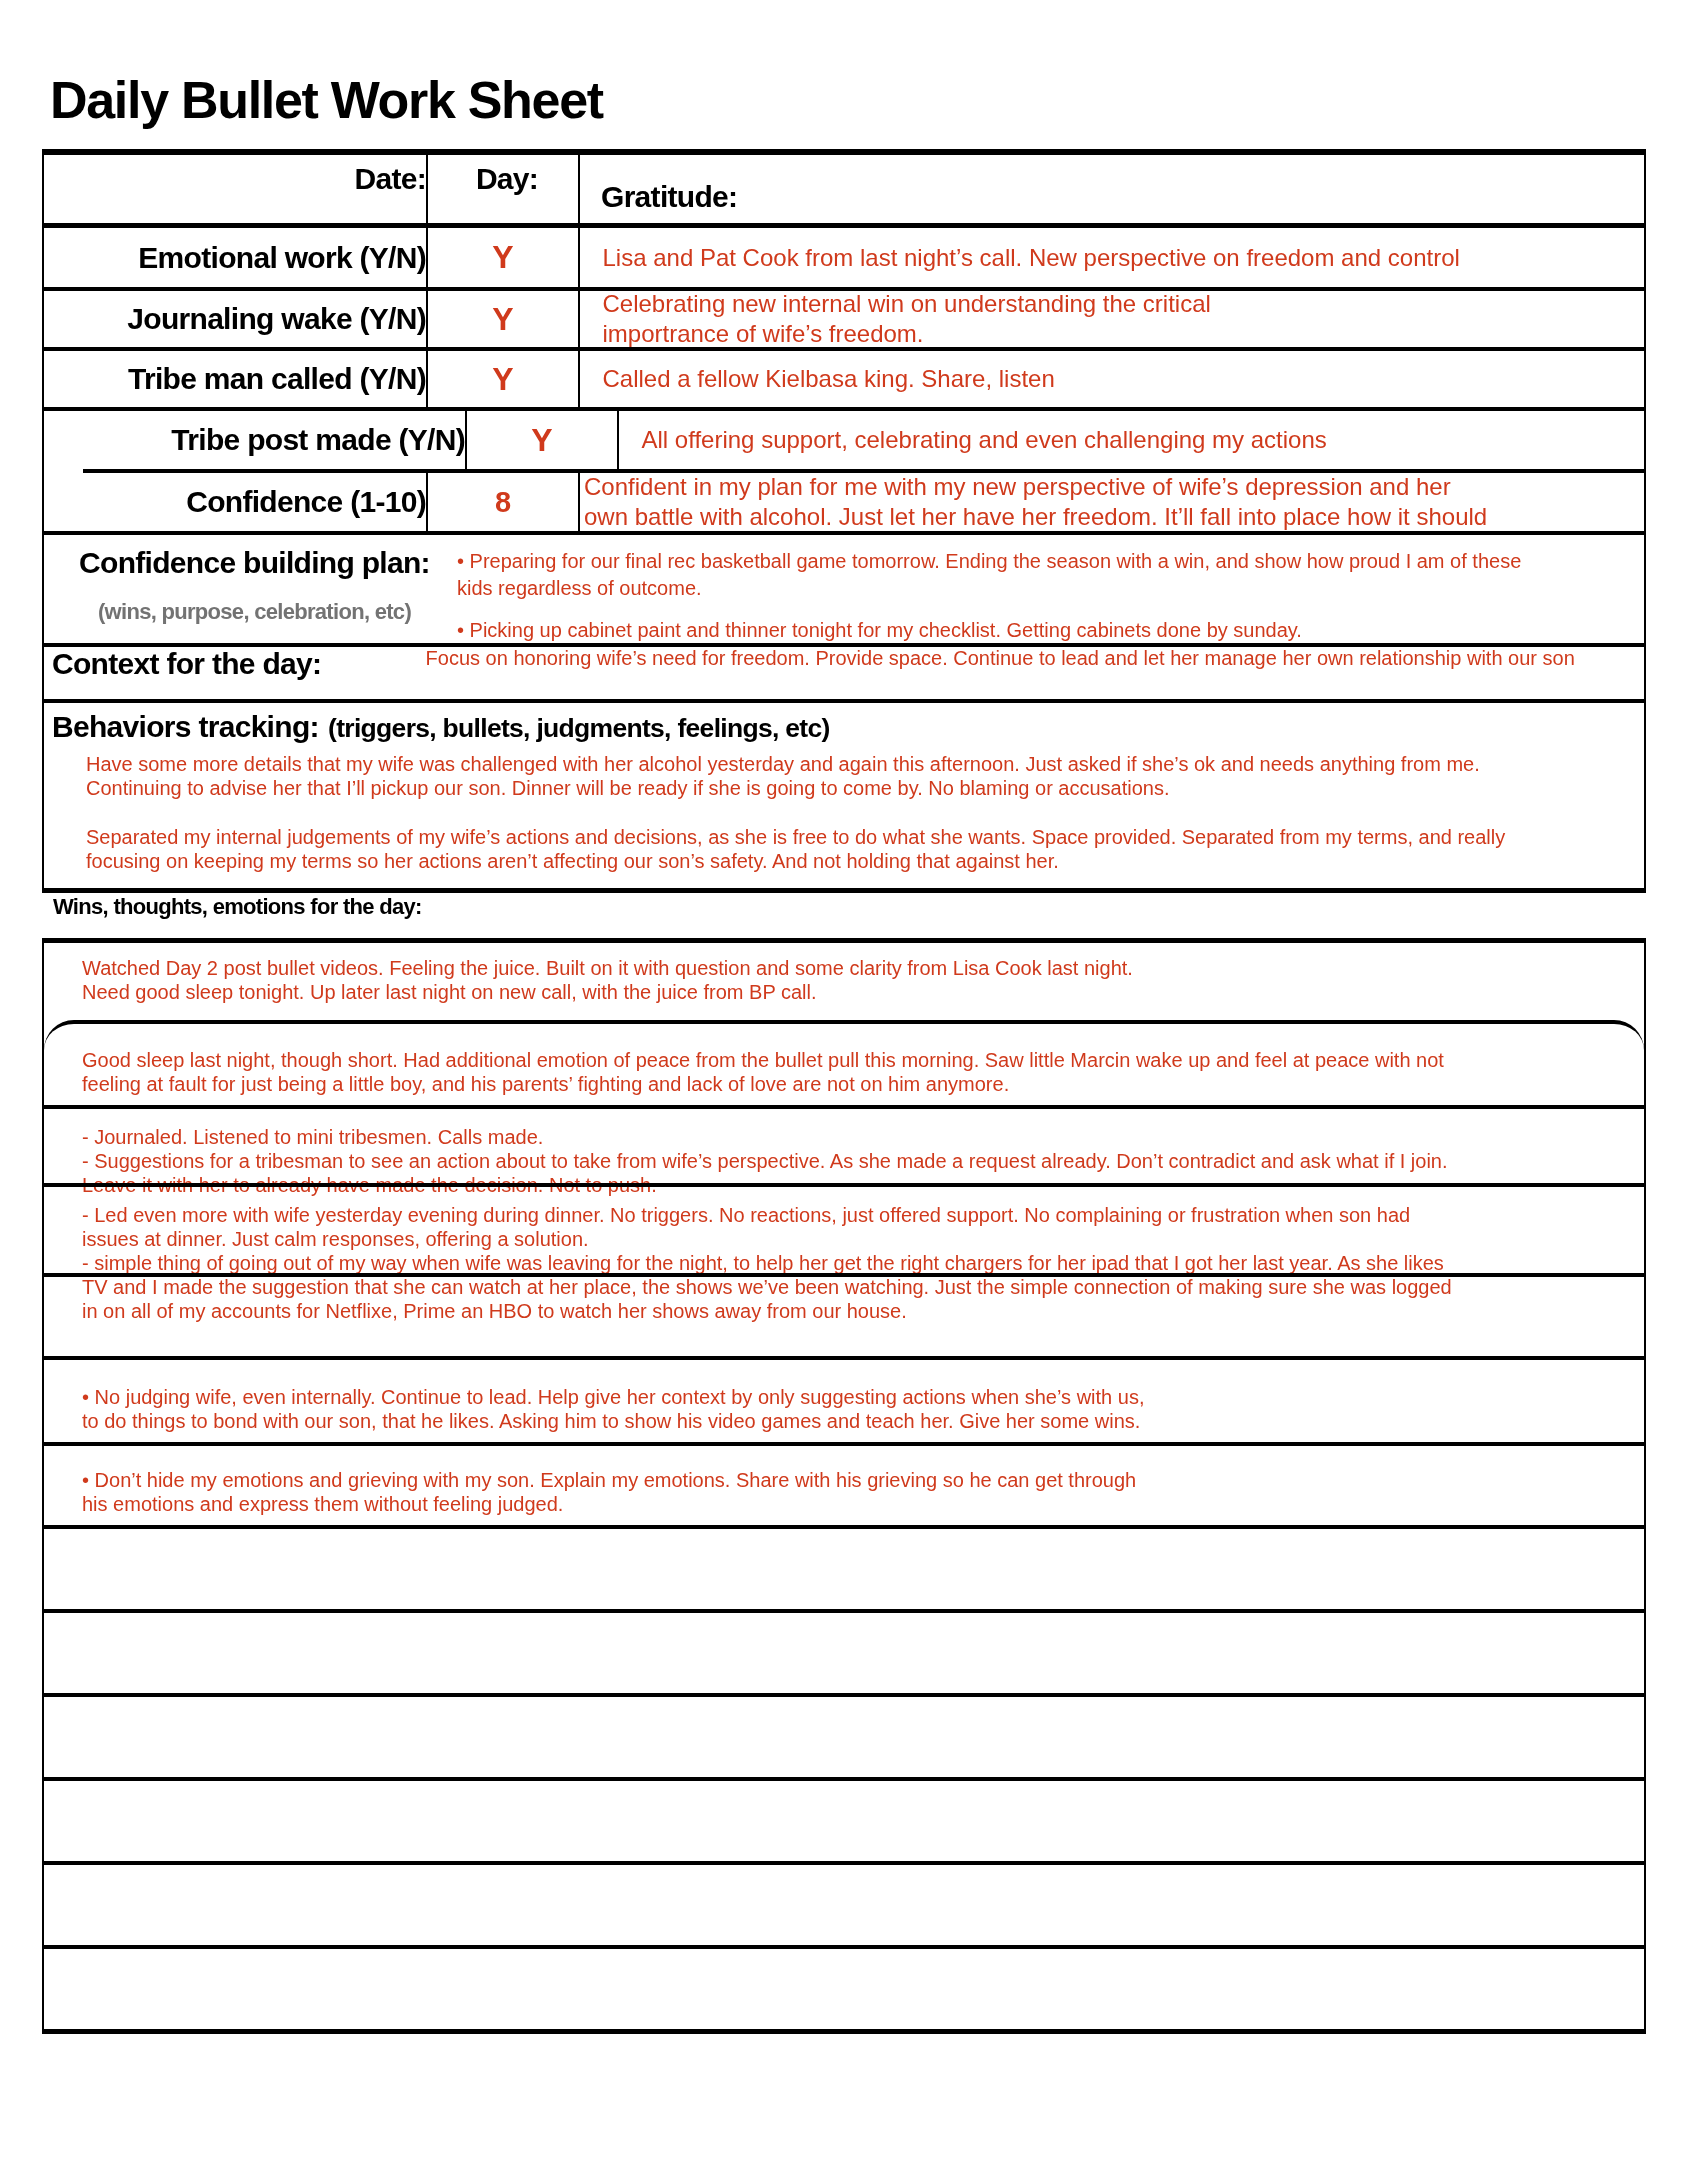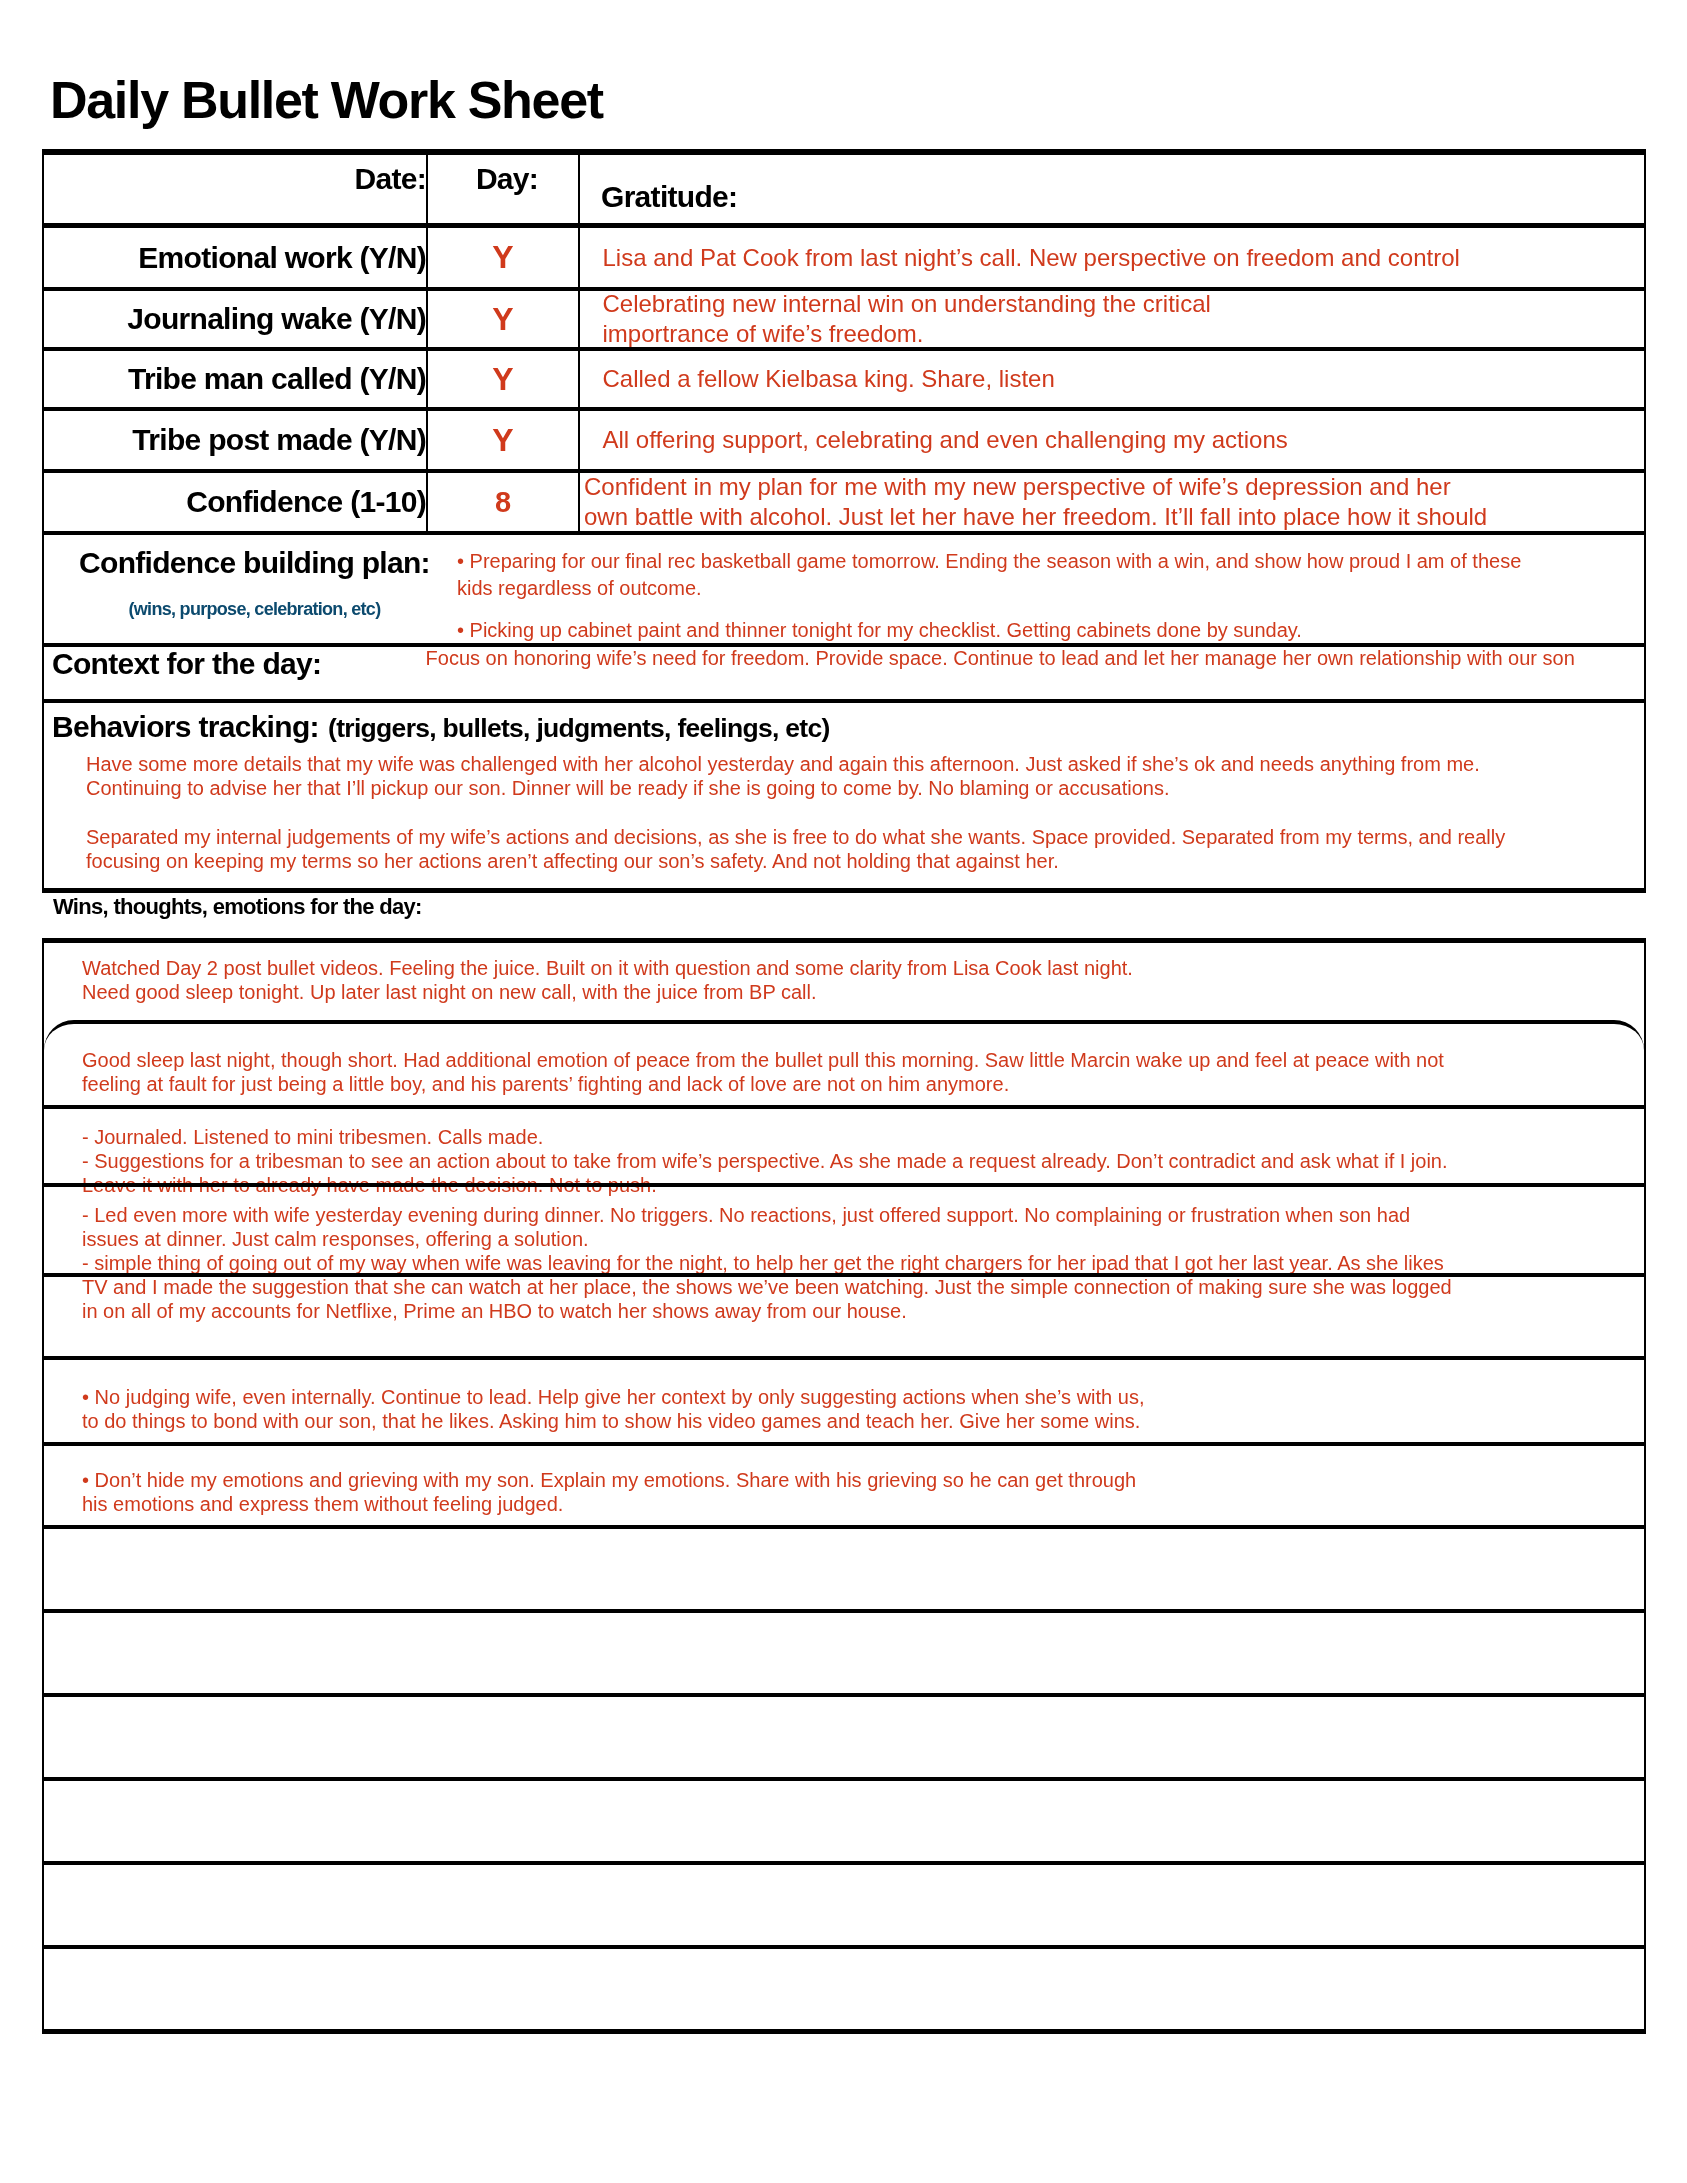--- a/index.html
+++ b/index.html
@@ -29,41 +29,41 @@
     width: 1604px;
     border: 2.6px solid #000;
     border-top-width: 6px;
     border-bottom-width: 5.3px;
     box-sizing: border-box;
   }
   .t1-row { display: flex; box-sizing: border-box; border-bottom: 4.6px solid #000; }
   .t1-row.last { border-bottom: none; }
   .hr { height: 73px; border-bottom-width: 5.3px; }
   .h1 { height: 63px; } .h2 { height: 60px; } .h3 { height: 60px; }
-  .h4 { height: 62px; } .h5 { height: 62px; }
+  .h4 { height: 62px; margin-left: 39px; } .h5 { height: 62px; }
   .hp { height: 112px; } .hc { height: 56px; } .hb { height: 185px; }
   .c1 { width: 384px; border-right: 2.6px solid #000; box-sizing: border-box; display:flex; align-items:center;justify-content:flex-end; }
   .c2 { width: 152px; border-right: 2.6px solid #000; box-sizing: border-box; display:flex; align-items:center; justify-content:center; }
   .c3 { flex: 1; display:flex; align-items:center; }
   .hr .c1, .hr .c2 { align-items: flex-start; }
   .hr .c3 { align-items: flex-end; }
   .label {
     font-size: 30px; font-weight: 600; letter-spacing: -0.7px;
     color: #000; padding-left: 8px; line-height: 1.12;
   }
   .hr .label { padding-top: 6.6px; }
   .grat-head { padding-left: 21px; padding-bottom: 9.3px; }
   .val { font-size: 32px; font-weight: bold; color: #d03a1c; }
   .red { color: #d03a1c; }
   .pre { white-space: pre-line; }
   .grat-text { font-size: 24px; line-height: 30px; padding-left: 22.5px; }
   .conf-text { font-size: 24px; line-height: 30px; padding-left: 4px; }
   
   .plan-left { width: 413px; box-sizing: border-box; padding: 10.6px 0 0 8px; text-align: center; }
-  .plan-sub { font-size: 18px; font-weight: 600; letter-spacing: -0.7px; color:#0c4a6e; margin-top: 20px; }
+  .plan-sub { font-size: 22px; font-weight: 600; letter-spacing: -0.7px; color:#737373; margin-top: 20px; }
   .plan-right { flex: 1; padding-top: 13.2px; font-size: 20px; line-height: 26.5px; }
   .plan-right .b2 { margin-top: 16px; }
   
   .ctx-label { width: 367px; }
   .ctx-text { font-size: 20px; margin-left: 6.6px; }
   
   .beh { display: block; padding: 6.6px 0 0 8px; }
   .beh-line { display: flex; align-items: baseline; }
   .beh-sub { font-size: 26.5px; font-weight: 600; letter-spacing: -0.7px; color:#000; margin-left: 9.3px; }
   .beh-p { font-size: 20px; line-height: 24.5px; margin: 8px 0 0 34px; }

